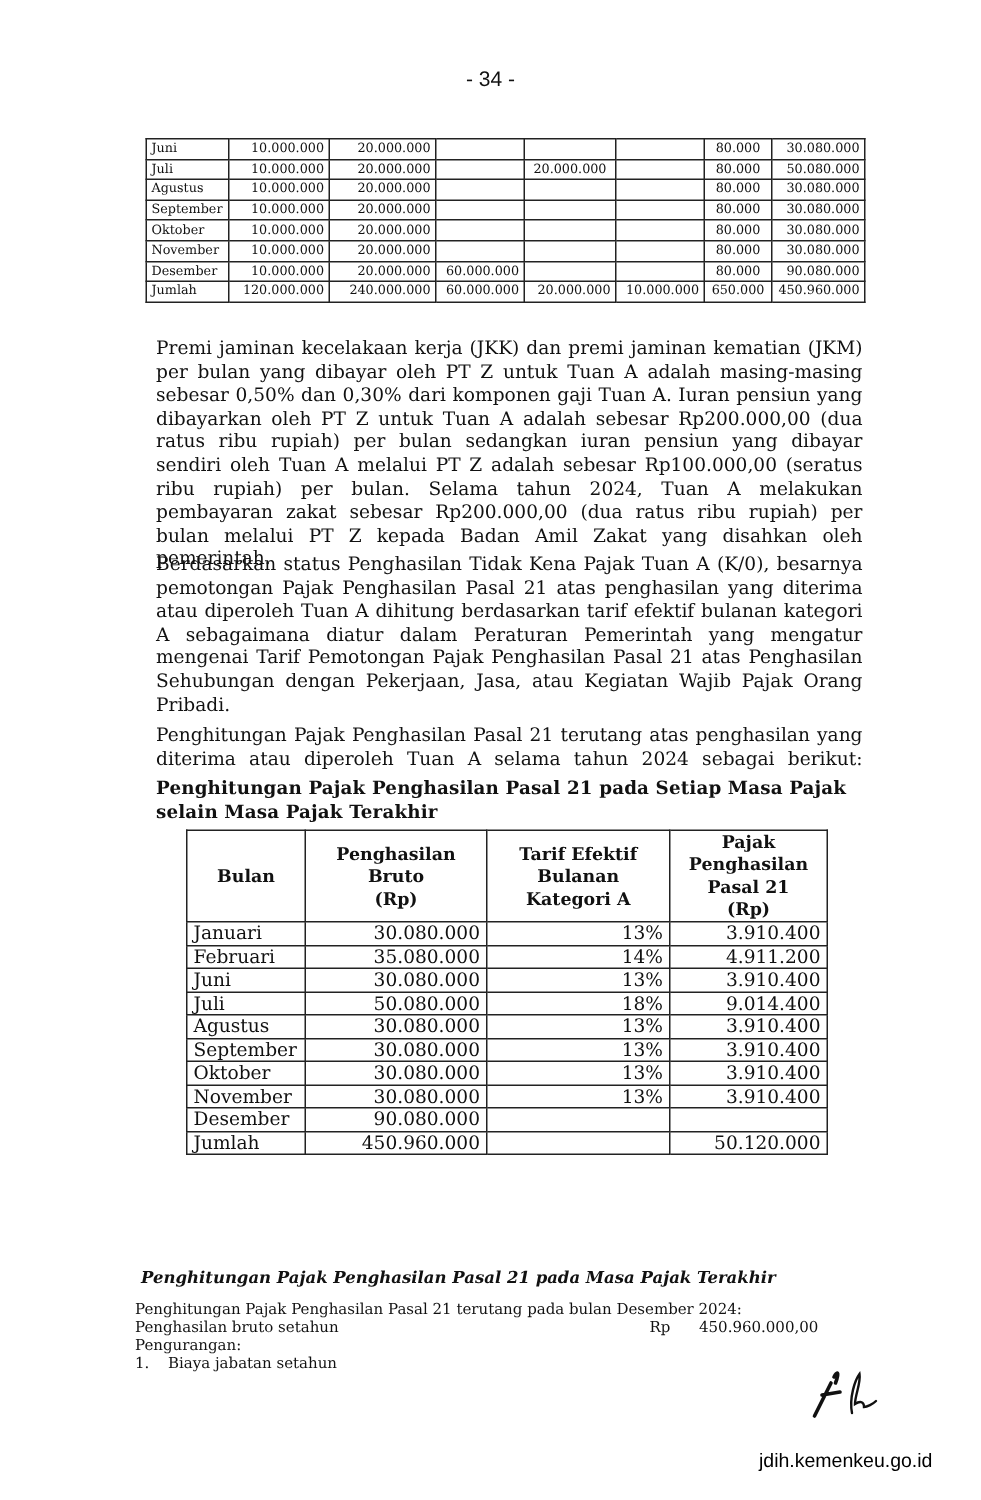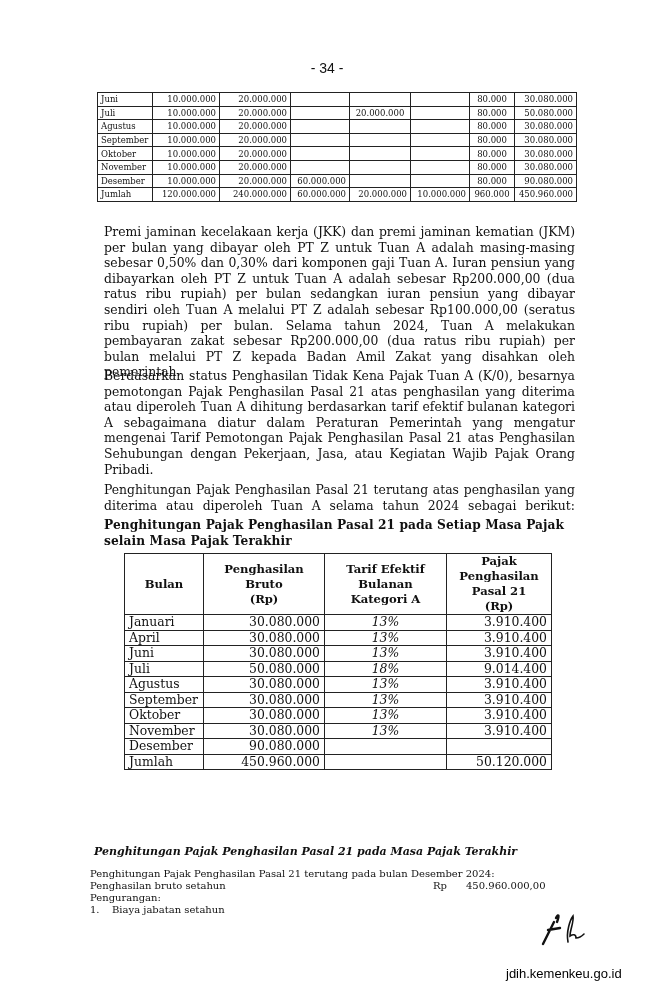--- a/index.html
+++ b/index.html
@@ -1,30 +1,30 @@
 <!DOCTYPE html>
 <html><head>
 <meta charset="utf-8">
 <style>
   html, body { margin:0; padding:0; background:#ffffff; }
   body { width:654px; height:1000px; position:relative; overflow:hidden; font-family:"DejaVu Serif", serif; color:#111; }
-  .page-num { position:absolute; top:60px; left:0; width:654px; text-align:center; font-family:"Liberation Sans", sans-serif; font-size:14px; }
+  .page-num { position:absolute; top:44px; left:0; width:654px; text-align:center; font-family:"Liberation Sans", sans-serif; font-size:14px; }
   table { border-collapse:collapse; }
   .t1 { position:absolute; left:97px; top:92px; width:479px; font-size:8.5px; table-layout:fixed; }
   .t1 td { border:1px solid #222; height:12.6px; padding:0 3px; line-height:12px; white-space:nowrap; overflow:hidden; }
   .t1 td.num { text-align:right; }
   .t1 td.ctr { text-align:center; }
   .para { position:absolute; left:104px; width:471px; font-size:12.4px; line-height:15.6px; text-align:justify; margin:0; }
   .para::after { content:""; display:inline-block; width:100%; height:0; }
   .heading { position:absolute; left:104px; width:480px; font-size:12.2px; font-weight:bold; line-height:16px; letter-spacing:0.1px; }
   .t2 { position:absolute; left:124px; top:553px; width:427px; font-size:12.4px; table-layout:fixed; }
   .t2 th { border:1px solid #222; font-weight:bold; font-size:11.6px; line-height:15px; padding:0; height:60px; text-align:center; vertical-align:middle; }
   .t2 td { border:1px solid #222; height:14.5px; line-height:14px; padding:0 4px; white-space:nowrap; }
   .t2 td.num { text-align:right; }
-  .t2 td.ctr { text-align:center;font-style:italic; }
+  .t2 td.ctr { text-align:right; }
   .final-heading { position:absolute; left:94px; top:845px; font-size:11px; font-weight:bold;font-style:italic; }
   .small { position:absolute; left:90px; font-size:10px; line-height:12px; }
   .sig { position:absolute; left:540px; top:912px; }
   .footer-link { position:absolute; left:506px; top:966px; font-family:"Liberation Sans", sans-serif; font-size:13px; color:#000000; }
 </style>
 </head>
 <body>
 
 <div class="page-num">- 34 -</div>
 
@@ -110,21 +110,21 @@
         <td class="ctr">80.000</td>
         <td class="num">90.080.000</td>
       </tr>
       <tr>
         <td>Jumlah</td>
         <td class="num">120.000.000</td>
         <td class="num">240.000.000</td>
         <td class="num">60.000.000</td>
         <td class="num">20.000.000</td>
         <td class="num">10.000.000</td>
-        <td class="ctr">960.000</td>
+        <td class="ctr">650.000</td>
         <td class="num">450.960.000</td>
       </tr>
     </tbody>
 </table>
 
 <p class="para" style="top:224px">Premi jaminan kecelakaan kerja (JKK) dan premi jaminan kematian (JKM) per bulan yang dibayar oleh PT Z untuk Tuan A adalah masing-masing sebesar 0,50% dan 0,30% dari komponen gaji Tuan A. Iuran pensiun yang dibayarkan oleh PT Z untuk Tuan A adalah sebesar Rp200.000,00 (dua ratus ribu rupiah) per bulan sedangkan iuran pensiun yang dibayar sendiri oleh Tuan A melalui PT Z adalah sebesar Rp100.000,00 (seratus ribu rupiah) per bulan. Selama tahun 2024, Tuan A melakukan pembayaran zakat sebesar Rp200.000,00 (dua ratus ribu rupiah) per bulan melalui PT Z kepada Badan Amil Zakat yang disahkan oleh pemerintah.</p>
 <p class="para" style="top:368px">Berdasarkan status Penghasilan Tidak Kena Pajak Tuan A (K/0), besarnya pemotongan Pajak Penghasilan Pasal 21 atas penghasilan yang diterima atau diperoleh Tuan A dihitung berdasarkan tarif efektif bulanan kategori A sebagaimana diatur dalam Peraturan Pemerintah yang mengatur mengenai Tarif Pemotongan Pajak Penghasilan Pasal 21 atas Penghasilan Sehubungan dengan Pekerjaan, Jasa, atau Kegiatan Wajib Pajak Orang Pribadi.</p>
 <p class="para" style="top:482px">Penghitungan Pajak Penghasilan Pasal 21 terutang atas penghasilan yang diterima atau diperoleh Tuan A selama tahun 2024 sebagai berikut:</p>
 
 <div class="heading" style="top:517px">Penghitungan Pajak Penghasilan Pasal 21 pada Setiap Masa Pajak selain Masa Pajak Terakhir</div>
@@ -158,24 +158,24 @@
     </tr>
   </thead>
   <tbody id="t2body">
       <tr>
         <td class="">Januari</td>
         <td class="num">30.080.000</td>
         <td class="ctr">13%</td>
         <td class="num">3.910.400</td>
       </tr>
       <tr>
-        <td class="">April</td>
-        <td class="num">30.080.000</td>
-        <td class="ctr">13%</td>
-        <td class="num">3.910.400</td>
+        <td class="">Februari</td>
+        <td class="num">35.080.000</td>
+        <td class="ctr">14%</td>
+        <td class="num">4.911.200</td>
       </tr>
       <tr>
         <td class="">Juni</td>
         <td class="num">30.080.000</td>
         <td class="ctr">13%</td>
         <td class="num">3.910.400</td>
       </tr>
       <tr>
         <td class="">Juli</td>
         <td class="num">50.080.000</td>

